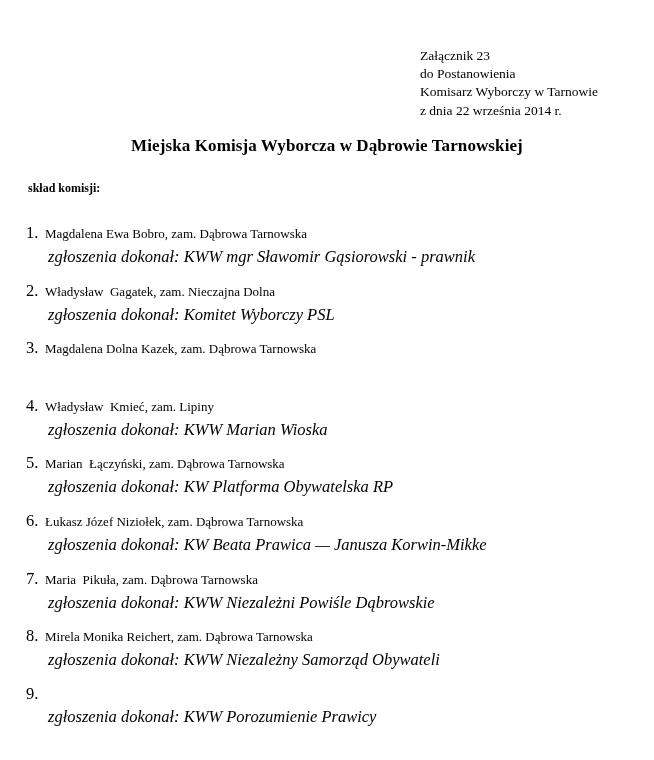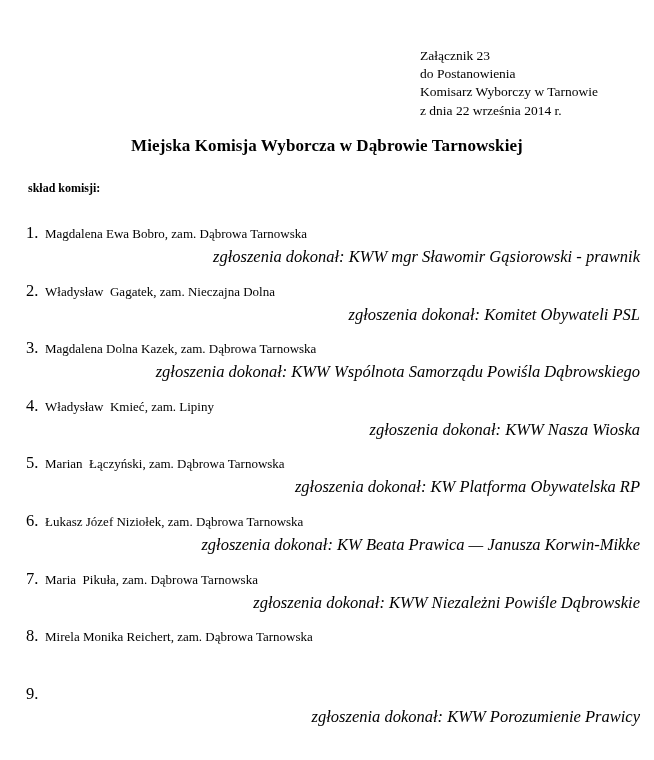--- a/index.html
+++ b/index.html
@@ -85,21 +85,20 @@
     font-size: 13px;
     white-space: pre;
   }
   .member-sub {
     margin-left: 22px;
     font-style: italic;
     font-size: 16.5px;
     line-height: 22px;
     white-space: pre;
     margin-top: 1px;
-    text-align: right;
   }
 </style>
 </head>
 <body>
 
 <div class="page">
 
   <div class="doc-header">
     <div>Załącznik 23</div>
     <div>do Postanowienia</div>
@@ -119,37 +118,36 @@
         <span class="member-name">Magdalena Ewa Bobro, zam. Dąbrowa Tarnowska</span>
       </div>
       <div class="member-sub">zgłoszenia dokonał: KWW mgr Sławomir Gąsiorowski - prawnik</div>
     </div>
 
     <div class="member-item">
       <div class="member-line">
         <span class="member-num">2.</span>
         <span class="member-name">Władysław  Gagatek, zam. Nieczajna Dolna</span>
       </div>
-      <div class="member-sub">zgłoszenia dokonał: Komitet Obywateli PSL</div>
+      <div class="member-sub">zgłoszenia dokonał: Komitet Wyborczy PSL</div>
     </div>
 
     <div class="member-item">
       <div class="member-line">
         <span class="member-num">3.</span>
         <span class="member-name">Magdalena Dolna Kazek, zam. Dąbrowa Tarnowska</span>
       </div>
-      <div class="member-sub">zgłoszenia dokonał: KWW Wspólnota Samorządu Powiśla Dąbrowskiego</div>
     </div>
 
     <div class="member-item">
       <div class="member-line">
         <span class="member-num">4.</span>
         <span class="member-name">Władysław  Kmieć, zam. Lipiny</span>
       </div>
-      <div class="member-sub">zgłoszenia dokonał: KWW Nasza Wioska</div>
+      <div class="member-sub">zgłoszenia dokonał: KWW Marian Wioska</div>
     </div>
 
     <div class="member-item">
       <div class="member-line">
         <span class="member-num">5.</span>
         <span class="member-name">Marian  Łączyński, zam. Dąbrowa Tarnowska</span>
       </div>
       <div class="member-sub">zgłoszenia dokonał: KW Platforma Obywatelska RP</div>
     </div>
 
@@ -167,20 +165,21 @@
         <span class="member-name">Maria  Pikuła, zam. Dąbrowa Tarnowska</span>
       </div>
       <div class="member-sub">zgłoszenia dokonał: KWW Niezależni Powiśle Dąbrowskie</div>
     </div>
 
     <div class="member-item">
       <div class="member-line">
         <span class="member-num">8.</span>
         <span class="member-name">Mirela Monika Reichert, zam. Dąbrowa Tarnowska</span>
       </div>
+      <div class="member-sub">zgłoszenia dokonał: KWW Niezależny Samorząd Obywateli</div>
     </div>
 
     <div class="member-item">
       <div class="member-line">
         <span class="member-num">9.</span>
       </div>
       <div class="member-sub">zgłoszenia dokonał: KWW Porozumienie Prawicy</div>
     </div>
 
   </div>

